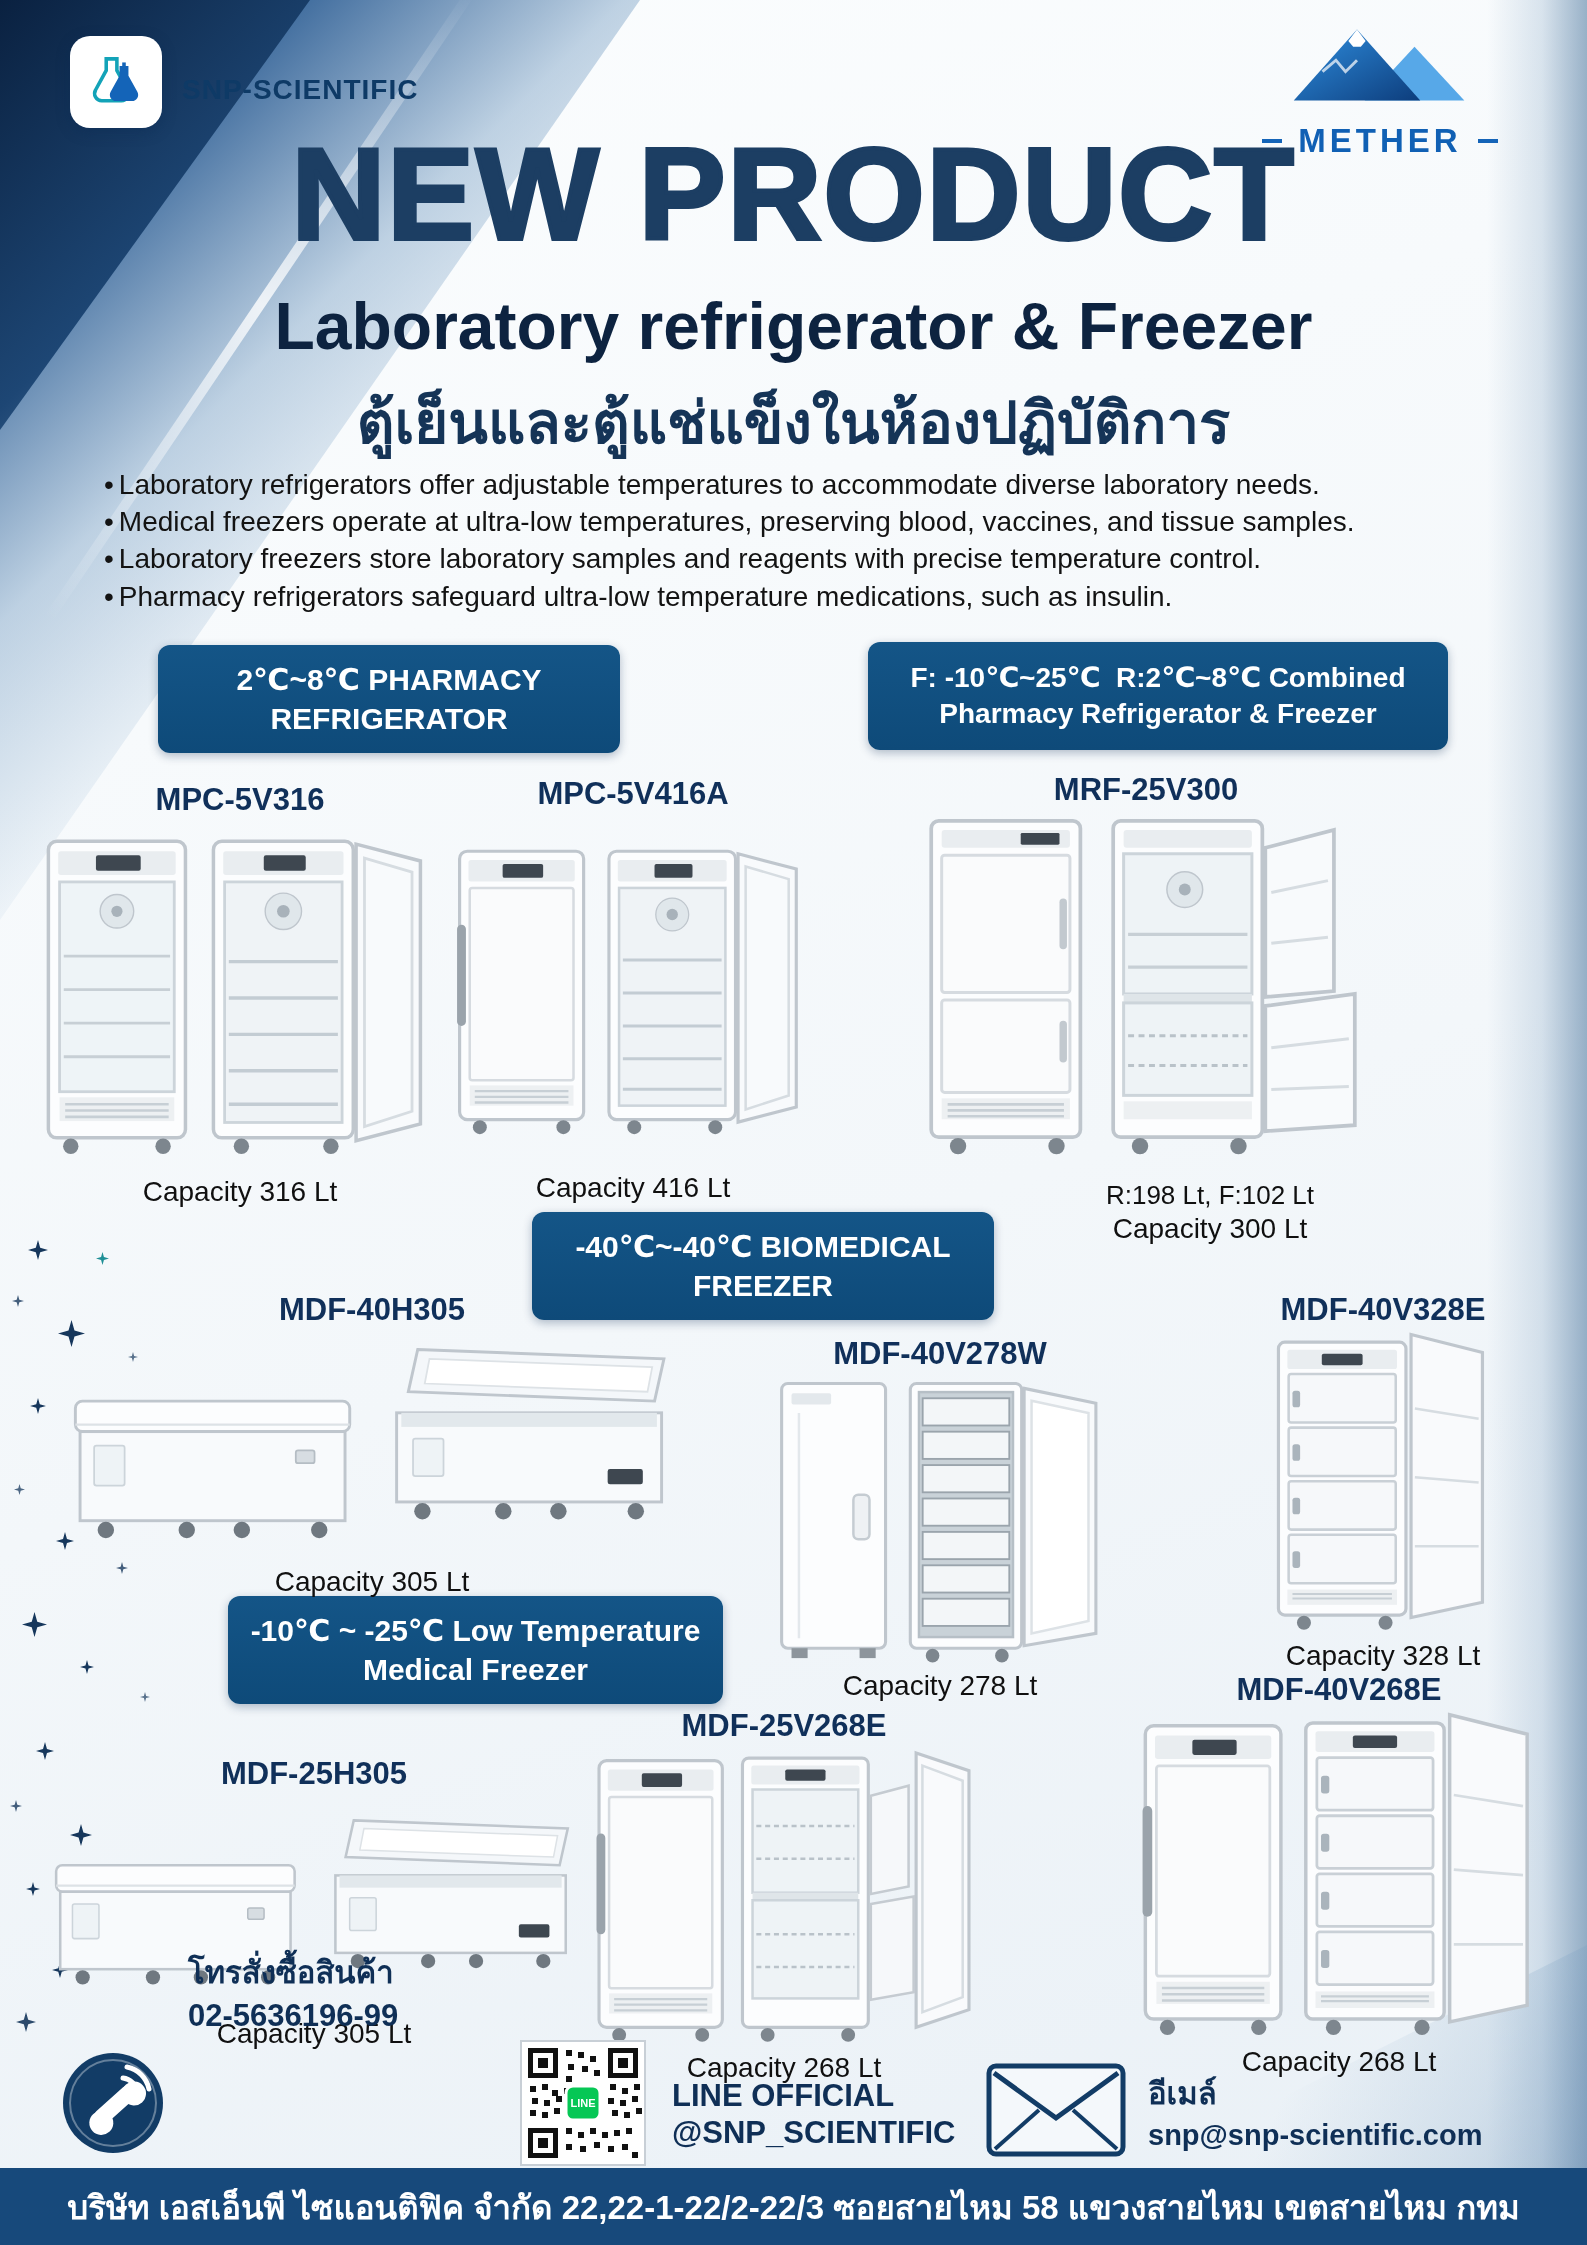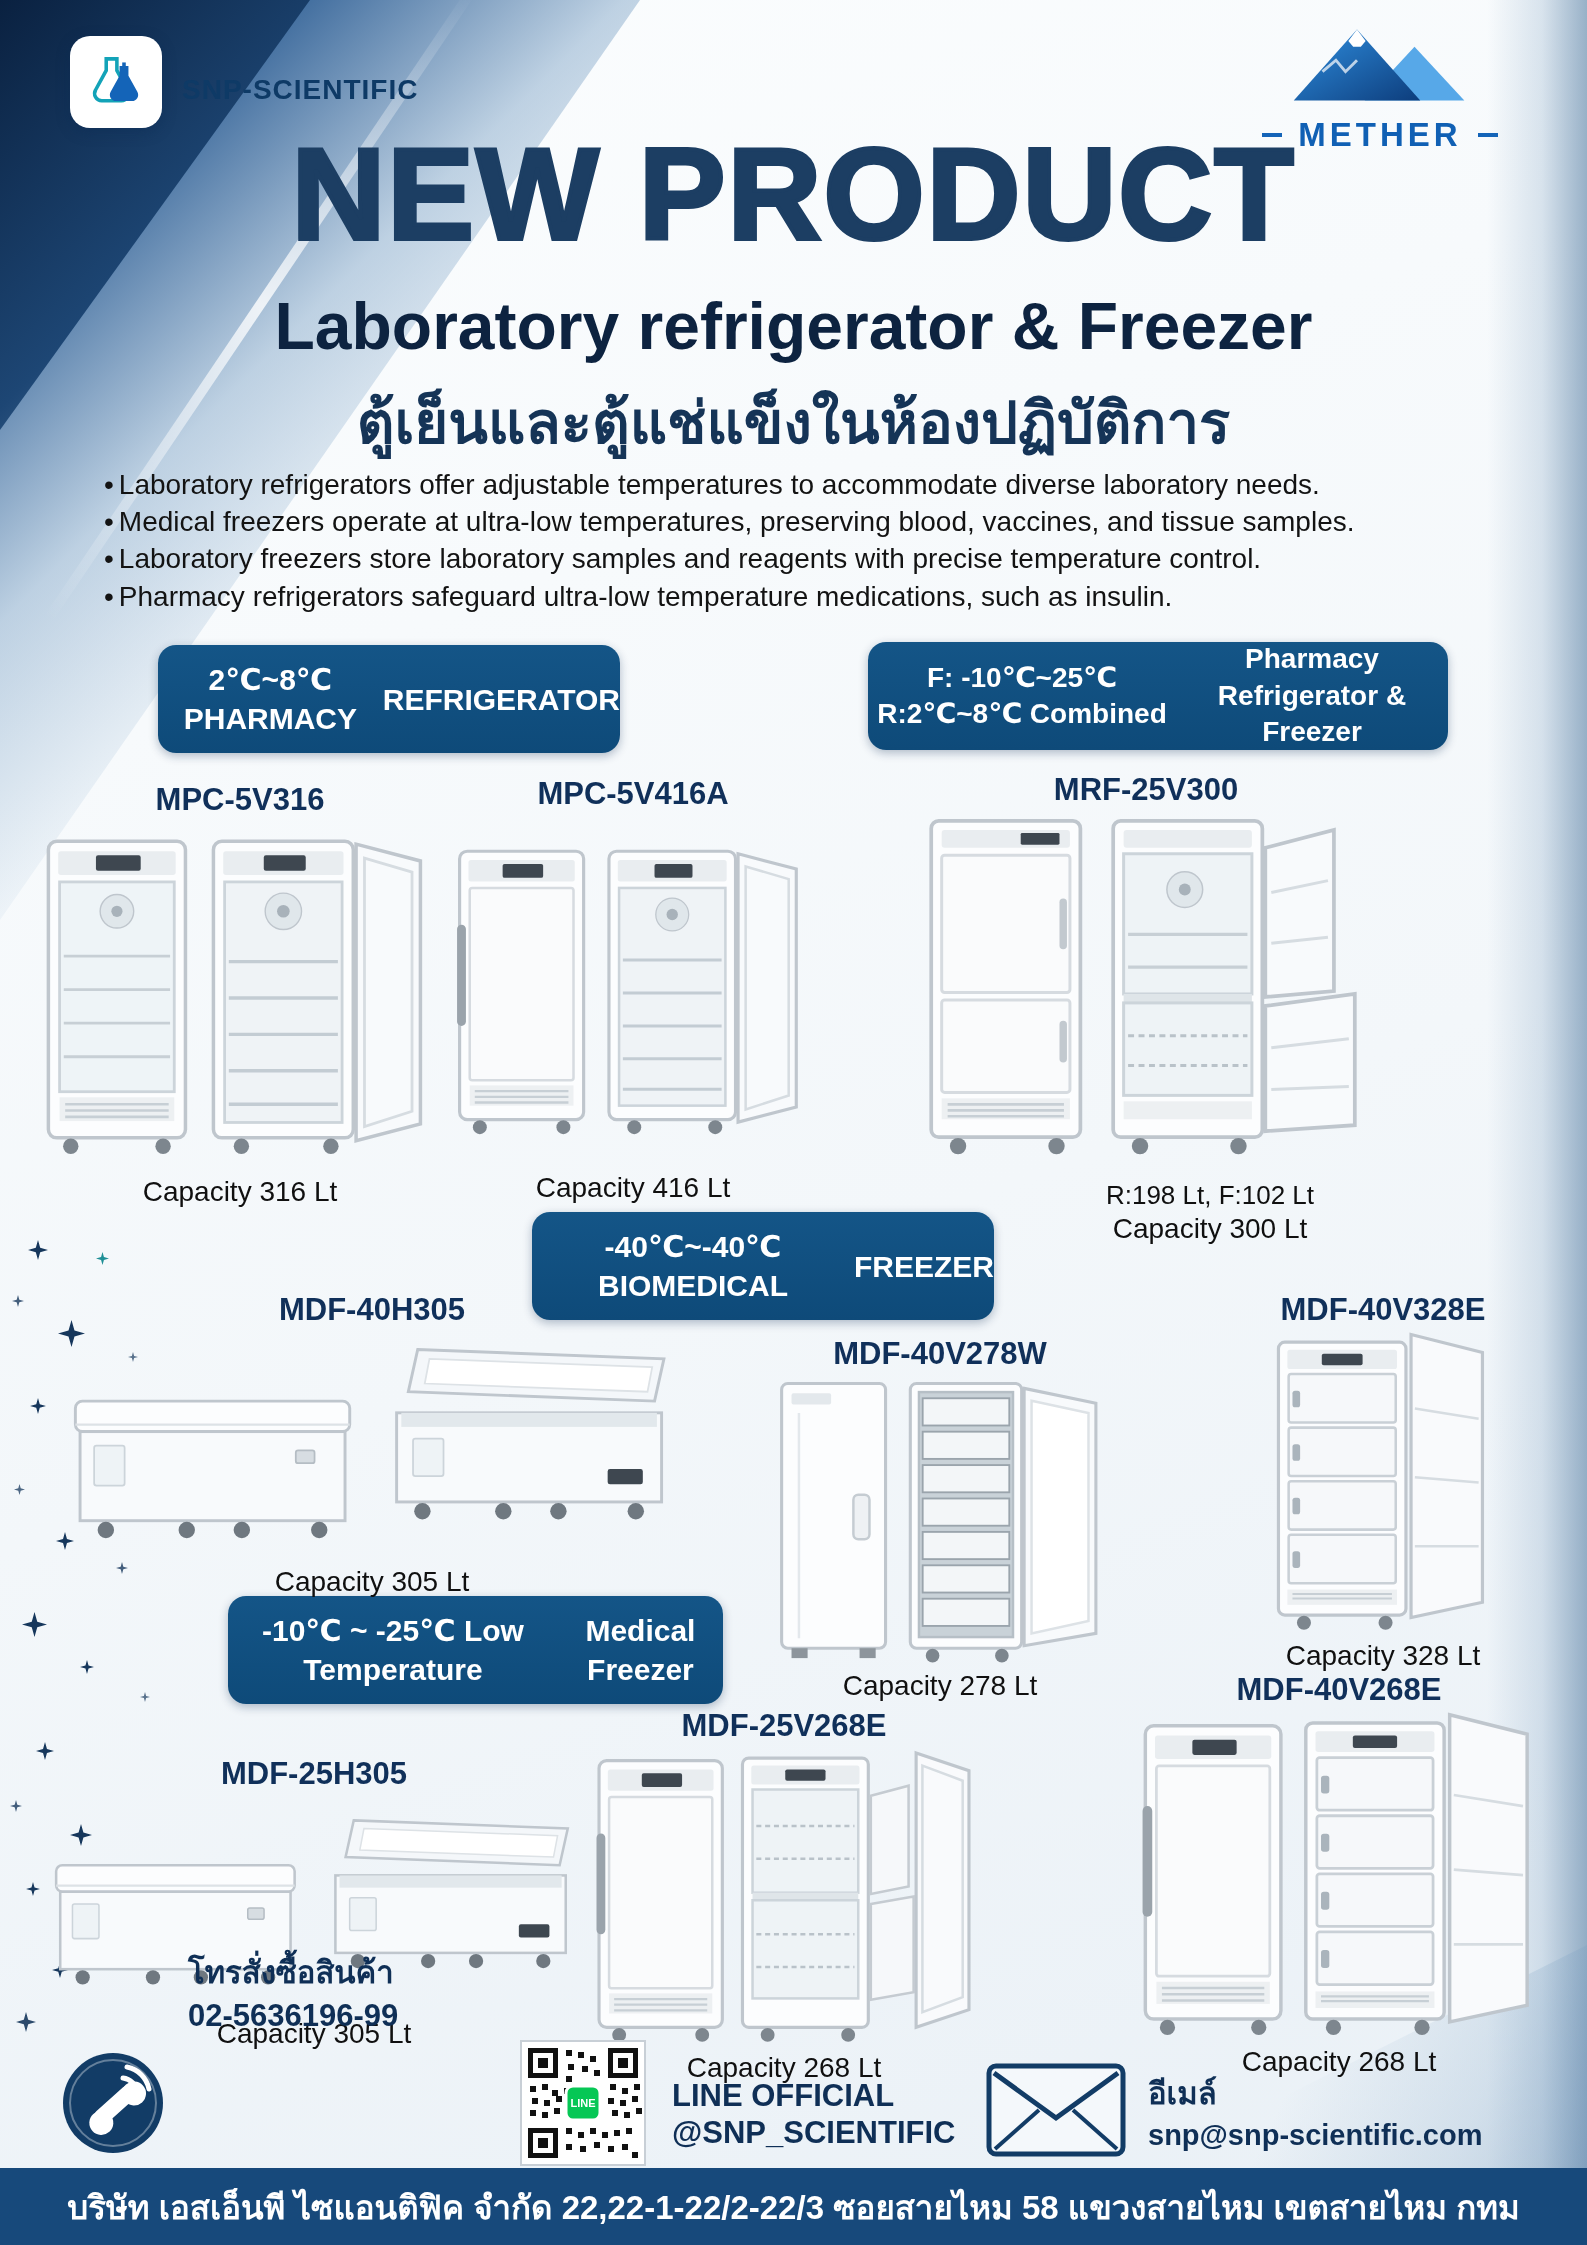--- a/index.html
+++ b/index.html
@@ -20,34 +20,34 @@
   .br-sweep{right:0;bottom:70px;width:460px;height:230px;opacity:.55;clip-path:polygon(100% 0,100% 100%,0 100%);
         background:linear-gradient(115deg,rgba(255,255,255,0) 40%,rgba(136,170,200,.45) 75%,rgba(96,136,176,.65) 100%)}
   .star{position:absolute;background:#16375c;
         clip-path:polygon(50% 0%,61% 39%,100% 50%,61% 61%,50% 100%,39% 61%,0% 50%,39% 39%)}
 
   
   .logo-box{left:70px;top:36px;width:92px;height:92px;background:#fff;border-radius:20px;
         box-shadow:0 4px 14px rgba(10,40,80,.35);display:flex;align-items:center;justify-content:center}
   .brand-name{left:182px;top:74px;font-size:28px;font-weight:bold;color:#0e3a66;letter-spacing:1px}
   .mether{left:1262px;top:18px;width:236px}
-  .mether-text-row{display:flex;align-items:center;gap:16px;margin-top:2px}
+  .mether-text-row{display:flex;align-items:center;gap:16px;margin-top:8px}
   .mether-line{flex:1;height:4px;background:#1464b8}
   .mether-text{font-size:33px;font-weight:bold;color:#1060b4;letter-spacing:4px}
 
   .title{left:0;top:126px;width:100%;text-align:center;font-size:130px;font-weight:bold;
          color:#1c3e63;letter-spacing:2px;line-height:1.05;-webkit-text-stroke:4px #1c3e63}
   .subtitle{left:0;top:288px;width:100%;text-align:center;font-size:66px;font-weight:bold;color:#0d2340}
   .thai-title{left:0;top:376px;width:100%;text-align:center;font-size:58px;font-weight:bold;color:#153457}
   .bullets{left:104px;top:466px;width:1420px;font-size:28px;color:#131313;line-height:1.33}
   .bullets .bl::before{content:"\2022";margin-right:5px}
 
   
-  .badge{position:absolute;background:linear-gradient(180deg,#145587,#0e4a79);border-radius:18px;color:#fff;
-         display:flex;flex-direction:row;align-items:center;justify-content:center;text-align:center;
+  .badge{position:absolute;background:linear-gradient(180deg,#145587,#0e4a79);border-radius:12px;color:#fff;
+         display:flex;flex-direction:column;align-items:center;justify-content:center;
          font-weight:bold;box-shadow:0 3px 10px rgba(10,40,80,.3)}
   .badge div{font-size:30px;line-height:1.3;white-space:pre-wrap}
   .bdg1{left:158px;top:645px;width:462px;height:108px}
   .bdg2{left:868px;top:642px;width:580px;height:108px}
   .bdg2 div{font-size:28px}
   .bdg3{left:532px;top:1212px;width:462px;height:108px}
   .bdg4{left:228px;top:1596px;width:495px;height:108px}
 
   
   .product{position:absolute;display:flex;flex-direction:column;align-items:center}

